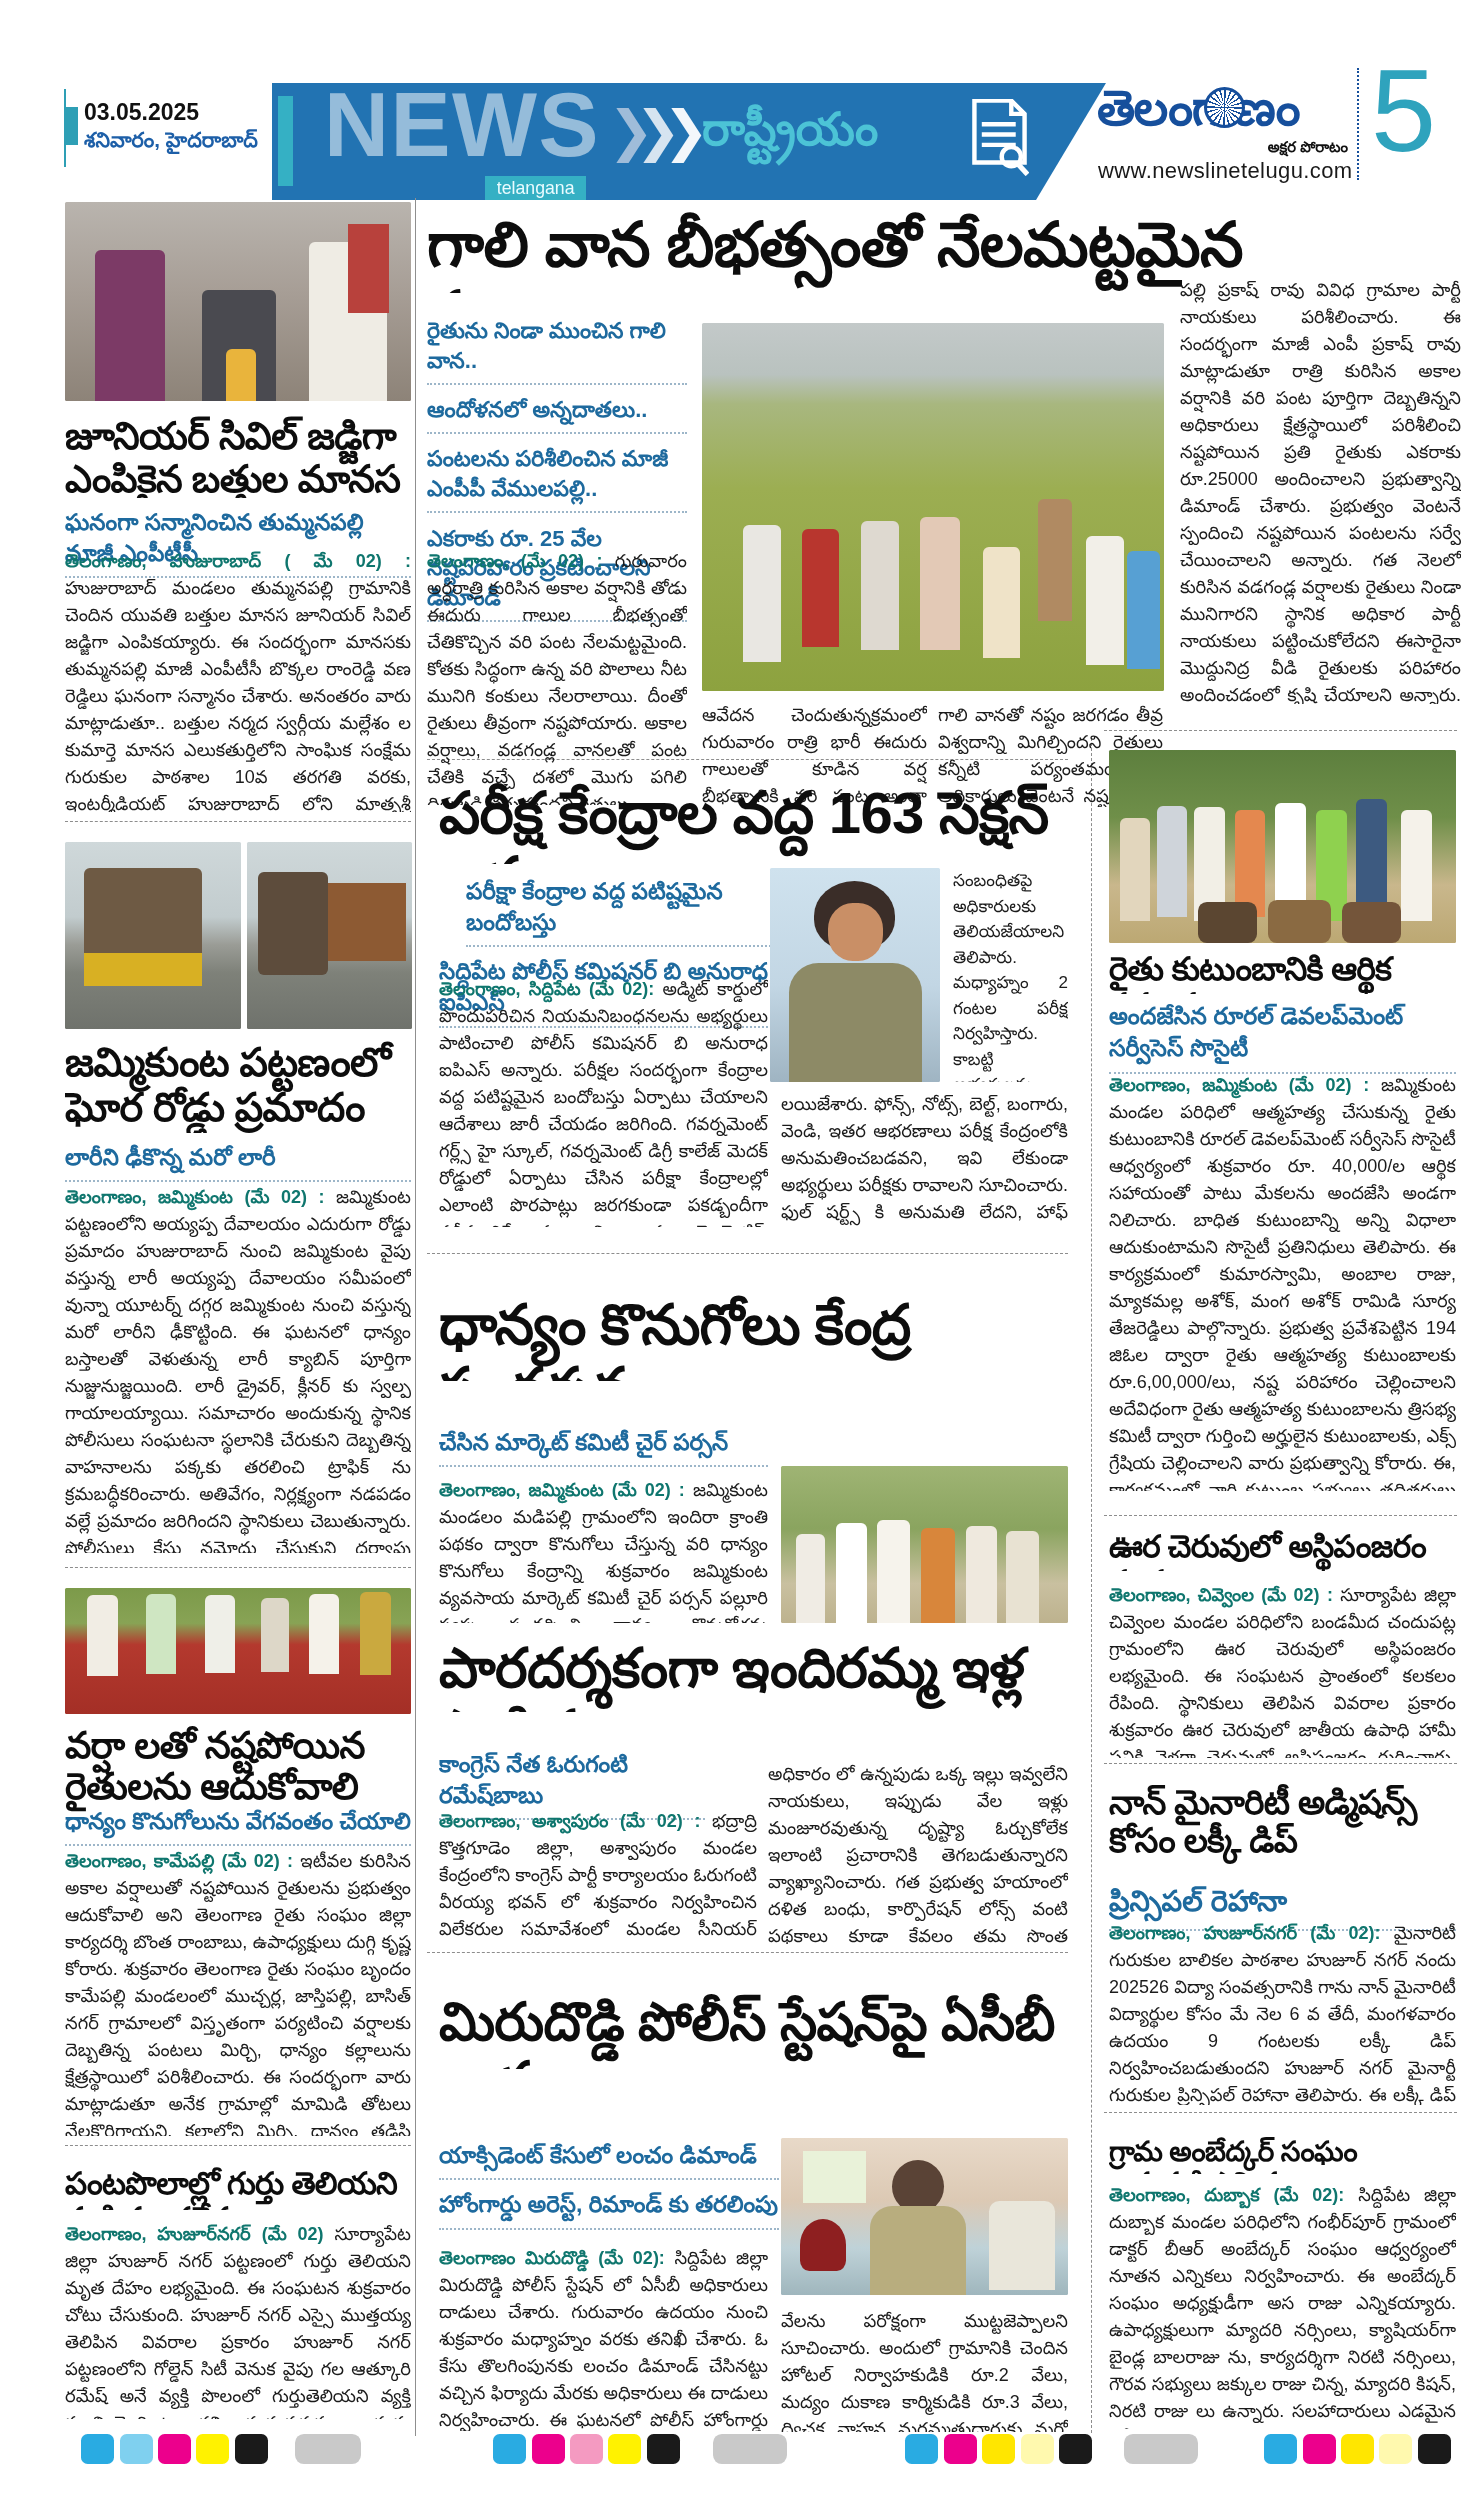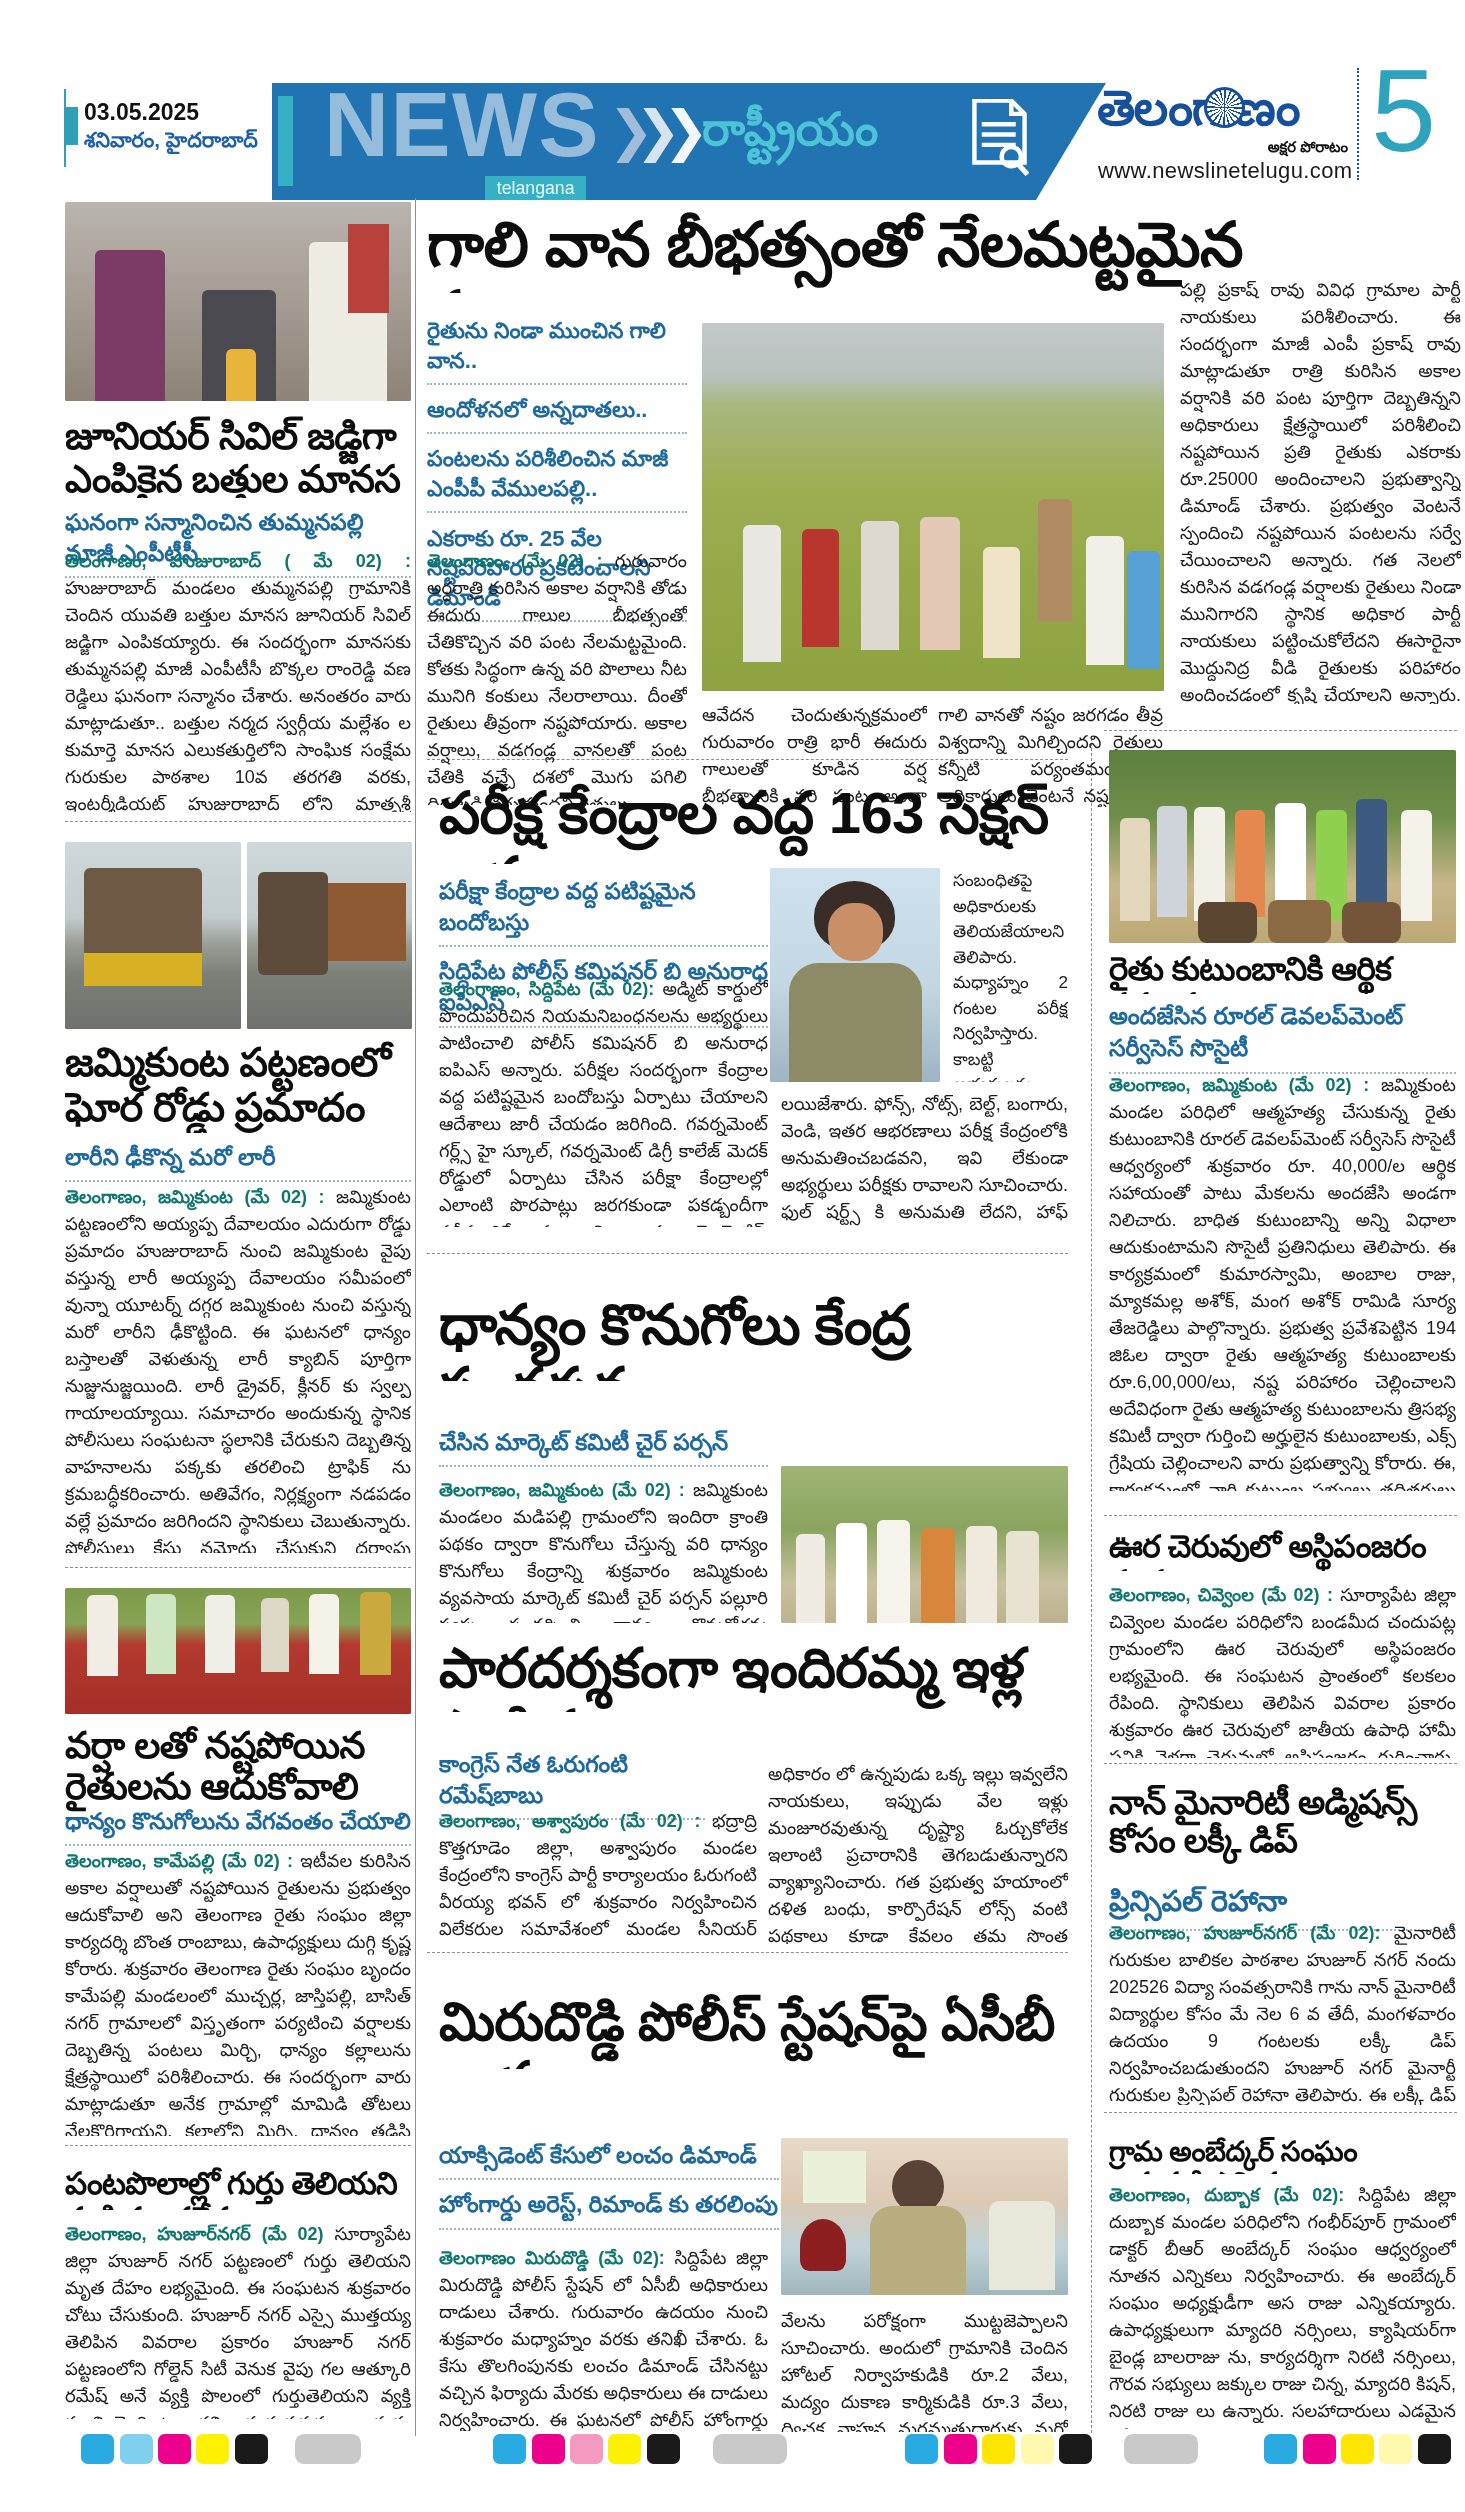--- a/index.html
+++ b/index.html
@@ -111,21 +111,21 @@
     <div class="fig" style="left:425px;bottom:22px;width:33px;height:118px;background:#57a0d3;"></div>
   </div>
 
   <div class="abs body-text" style="left:702px;top:702px;width:225px;height:105px;">ఆవేదన చెందుతున్నక్రమంలో గురువారం రాత్రి భారీ ఈదురు గాలులతో కూడిన వర్ష బీభత్సానికి వరి పంట అంతా నేలరాలి వరి కంకులు విరిగి నీళ్లలో మునిగి పోయాయని ఆ రైతులు ఆవేదన వ్యక్తం చేస్తున్నారు. పంట పెట్టుబడులకు అప్పులు తెచ్చి చీడపీడ పురుగులకు మందులు అత్యధిక ధరలు వెచ్చించి మందులు పిచికారి చేసిన తర్వాత పంట చేతికి వచ్చే సమయంలో</div>
   <div class="abs body-text" style="left:938px;top:702px;width:225px;height:105px;">గాలి వానతో నష్టం జరగడం తీవ్ర విశ్వదాన్ని మిగిల్చిందని రైతులు కన్నీటి పర్యంతమయ్యారు. అధికారులు వెంటనే నష్టపోయిన పంటలను పరిశీలించి పరిహారం అందించాలని కోరుతున్నారు. పంటలను పరిశీలించిన మాజీ ఎంపీపీ గురువారం రాత్రి కురిసిన గాలివాన బీభత్సానికి నేలకొరిగిన వరి పంటలను బిఆర్ఎస్ పార్టీ ఆధ్వర్యంలో మాజీ ఎంపీపీ వేముల</div>
 
   <div class="abs body-text" style="left:1180px;top:277px;width:281px;height:427px;">పల్లి ప్రకాష్ రావు వివిధ గ్రామాల పార్టీ నాయకులు పరిశీలించారు. ఈ సందర్భంగా మాజీ ఎంపీ ప్రకాష్ రావు మాట్లాడుతూ రాత్రి కురిసిన అకాల వర్షానికి వరి పంట పూర్తిగా దెబ్బతిన్నని అధికారులు క్షేత్రస్థాయిలో పరిశీలించి నష్టపోయిన ప్రతి రైతుకు ఎకరాకు రూ.25000 అందించాలని ప్రభుత్వాన్ని డిమాండ్ చేశారు. ప్రభుత్వం వెంటనే స్పందించి నష్టపోయిన పంటలను సర్వే చేయించాలని అన్నారు. గత నెలలో కురిసిన వడగండ్ల వర్షాలకు రైతులు నిండా మునిగారని స్థానిక అధికార పార్టీ నాయకులు పట్టించుకోలేదని ఈసారైనా మొద్దునిద్ర వీడి రైతులకు పరిహారం అందించడంలో కృషి చేయాలని అన్నారు. లేనిపక్షంలో రైతుల పక్షాన బీఆర్ఎస్ పార్టీ ఆధ్వర్యంలో అండగా నిలబడి పరిహారం అందించేదాకా పెద్ద ఎత్తున ఉద్యమిస్తామని రైతులకు హామీ ఇచ్చారు. ఈ కార్యక్రమంలో మాజీ వైస్ ఎంపీపీ జాటోత్ బాలు నాయక్, మాజీ సర్పంచులు వల్లెపు సోమయ్య, బుస రమఅశోక్, సొసైటీ డైరెక్టర్ ఆబోతు అశోక్ మాజీ ఎంపిటిసి బోడ పూలు నాయక్ కోఆప్షన్ సభ్యులు మస్తాన్ గ్రామ పార్టీ అధ్యక్షులు జాటోత్ రమేష్, తేజావత్ బాలు నాయక్, బందారపు శ్రీనివాస్ రైతులు నాగుల్ మీరా, పోతురాజు కుమార్ కానుగంటి రవి, పెద్ద ఎత్తున రైతులు తదితరులు పాల్గొన్నారు.</div>
 
   <div class="abs headline" style="left:439px;top:781px;width:635px;height:83px;font-size:58px;">పరీక్ష కేంద్రాల వద్ద 163 సెక్షన్ అమలు</div>
   <div class="abs" style="left:439px;top:876px;width:340px;">
-    <div class="subhead" style="font-size:23px;margin-bottom:8.9px;">పరీక్షా కేంద్రాల వద్ద పటిష్టమైన బందోబస్తు</div>
+    <div class="subhead" style="font-size:23px;margin-bottom:8.9px;margin-left:27px;">పరీక్షా కేంద్రాల వద్ద పటిష్టమైన బందోబస్తు</div>
     <div class="subhead" style="font-size:23px;">సిద్దిపేట పోలీస్ కమిషనర్ బి అనురాధ ఐపిఎస్</div>
   </div>
   <div class="abs body-text" style="left:439px;top:976px;width:329px;height:251px;">
     <b class="dateline">తెలంగాణం, సిద్దిపేట (మే 02):</b>
     <span>అడ్మిట్ కార్డులో పొందుపరిచిన నియమనిబంధనలను అభ్యర్థులు పాటించాలి పోలీస్ కమిషనర్ బి అనురాధ ఐపిఎస్ అన్నారు. పరీక్షల సందర్భంగా కేంద్రాల వద్ద పటిష్టమైన బందోబస్తు ఏర్పాటు చేయాలని ఆదేశాలు జారీ చేయడం జరిగింది. గవర్నమెంట్ గర్ల్స్ హై స్కూల్, గవర్నమెంట్ డిగ్రీ కాలేజ్ మెదక్ రోడ్డులో ఏర్పాటు చేసిన పరీక్షా కేంద్రాలల్లో ఎలాంటి పొరపాట్లు జరగకుండా పకడ్బందీగా పరీక్ష జరిగేలా చూడాలని అన్నారు. బయోమెట్రిక్, అభ్యర్థి ఐడెంటిఫికేషన్‌లో ఏదైనా సమస్య వస్తే వెంటనే</span>
   </div>
   <div class="photo ph-cop" style="left:770px;top:868px;width:170px;height:214px;">
     <div style="position:absolute;left:44px;top:13.3px;width:81px;height:70px;border-radius:50% 50% 45% 45%;background:#3a2d28;"></div>
     <div style="position:absolute;left:58px;top:35px;width:55px;height:58px;border-radius:45%;background:#c98f66;"></div>
     <div style="position:absolute;left:18.5px;top:95px;width:133px;height:120px;border-radius:29.5px 29.5px 0 0;background:#8d8a66;"></div>

